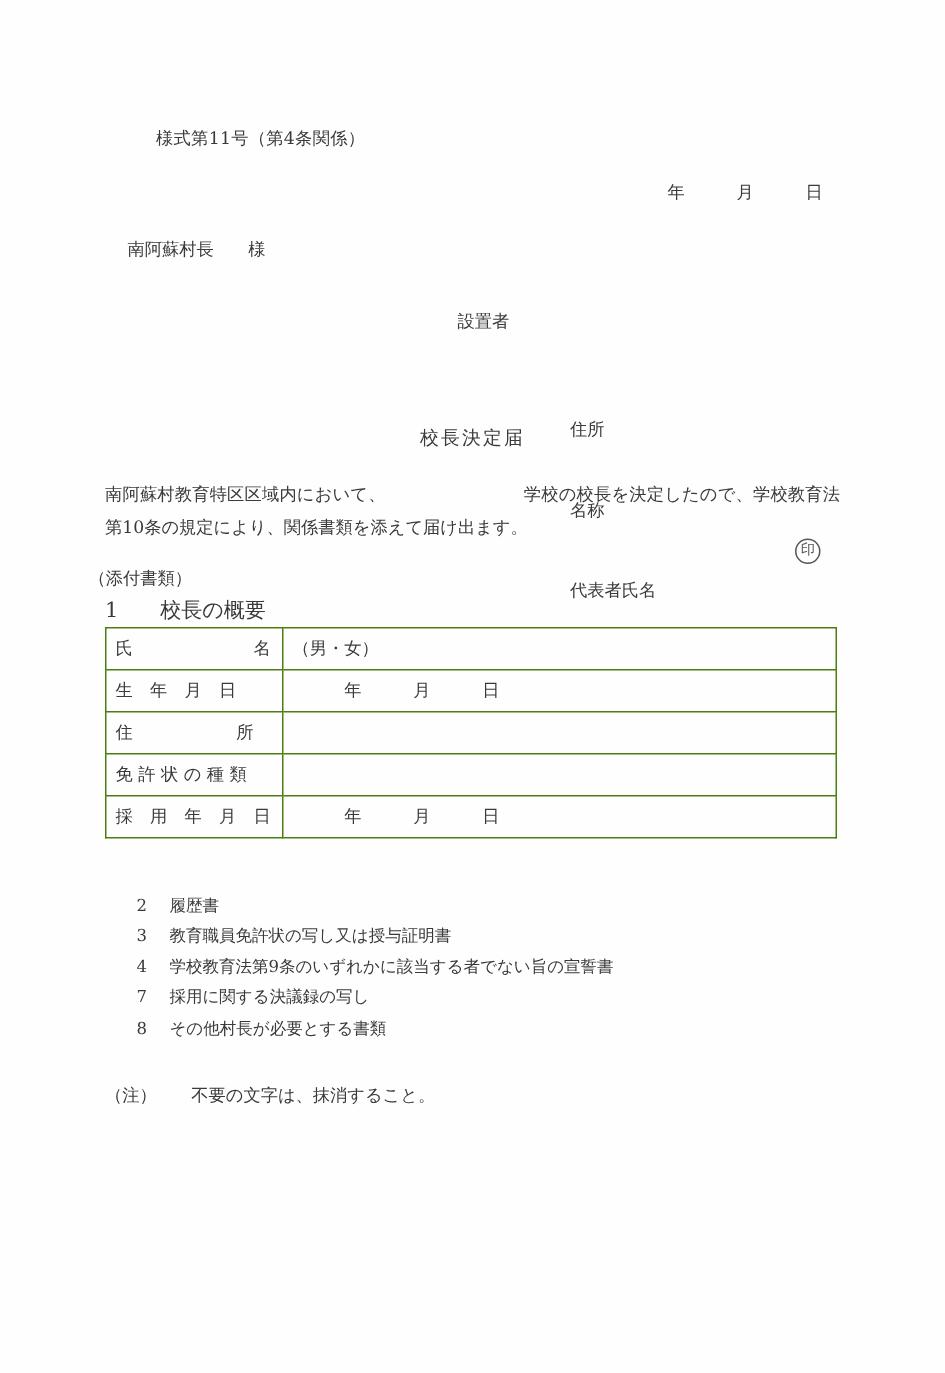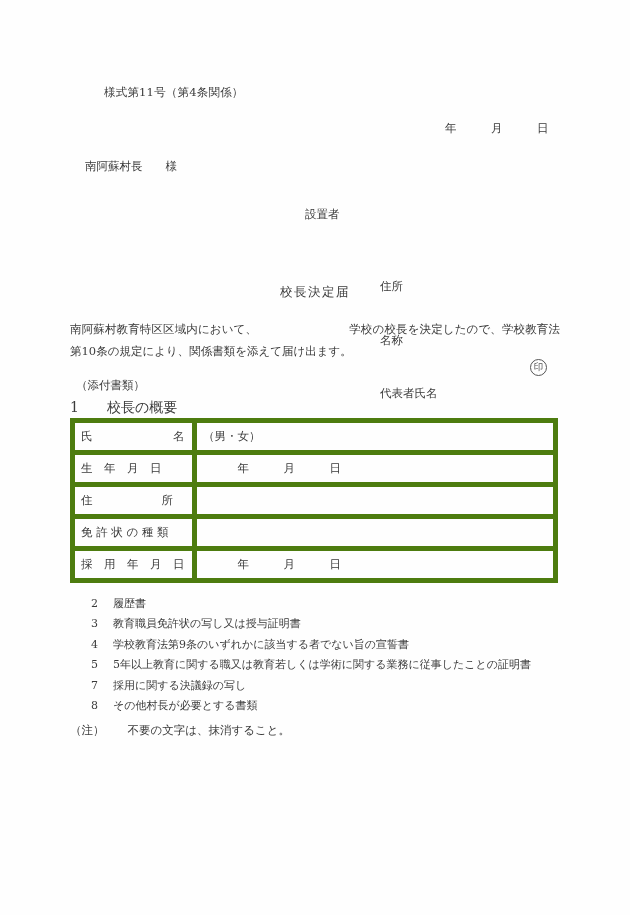--- a/index.html
+++ b/index.html
@@ -60,34 +60,34 @@
   .body-para {
     left: 70px;  top: 318px;
     width: 490px;
     white-space: normal;
     font-size: 11.5px;
     line-height: 1.95;
     text-align: justify;
   }
   .gap { display: inline-block; width: 92px; }
 
-  .attach-head  { left: 76px;  top: 379px; font-size: 11.5px; }
+  .attach-head  { left: 59px;  top: 379px; font-size: 11.5px; }
   .section-1    { left: 70px;  top: 399px; font-size: 14px; }
 
   
   .profile-table {
     position: absolute;
     left: 70px;
     top: 418px;
     width: 488px;
     border-collapse: collapse;
     table-layout: fixed;
   }
   .profile-table td {
-    border: 5px solid #4d7c0f;
+    border: 1px solid #4d7c0f;
     height: 27px;
     font-size: 11.5px;
     padding: 0 6px;
     vertical-align: middle;
     color: #3a3a3a;
   }
   .profile-table td.label {
     width: 105px;
     white-space: pre;
   }
@@ -176,23 +176,20 @@
     <div class="doc-list-item">
       <span class="doc-list-num">2</span><span>履歴書</span>
     </div>
     <div class="doc-list-item">
       <span class="doc-list-num">3</span><span>教育職員免許状の写し又は授与証明書</span>
     </div>
     <div class="doc-list-item">
       <span class="doc-list-num">4</span><span>学校教育法第9条のいずれかに該当する者でない旨の宣誓書</span>
     </div>
     <div class="doc-list-item">
-      <span class="doc-list-num">5</span><span>5年以上教育に関する職又は教育若しくは学術に関する業務に従事したことの証明書</span>
-    </div>
-    <div class="doc-list-item">
       <span class="doc-list-num">7</span><span>採用に関する決議録の写し</span>
     </div>
     <div class="doc-list-item">
       <span class="doc-list-num">8</span><span>その他村長が必要とする書類</span>
     </div>
   </div>
 
   <div class="abs note">（注）　　不要の文字は、抹消すること。</div>
 
 </div>

